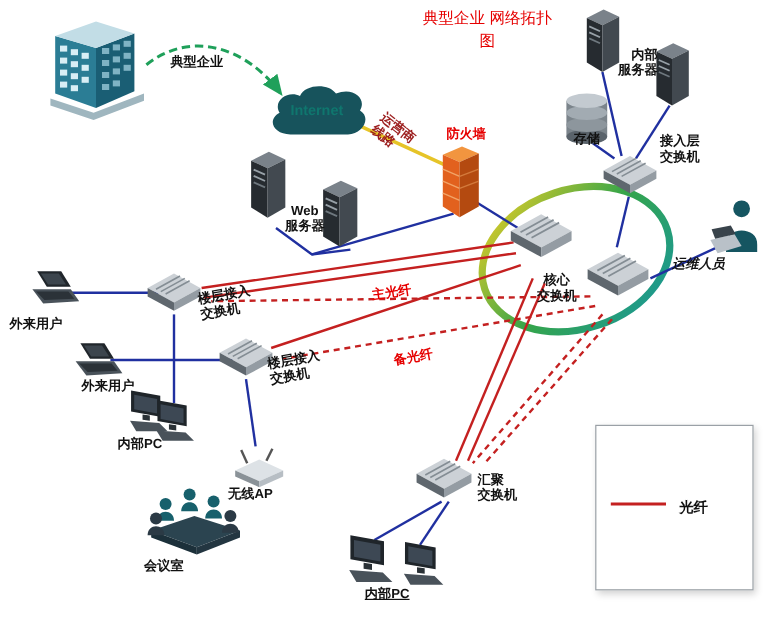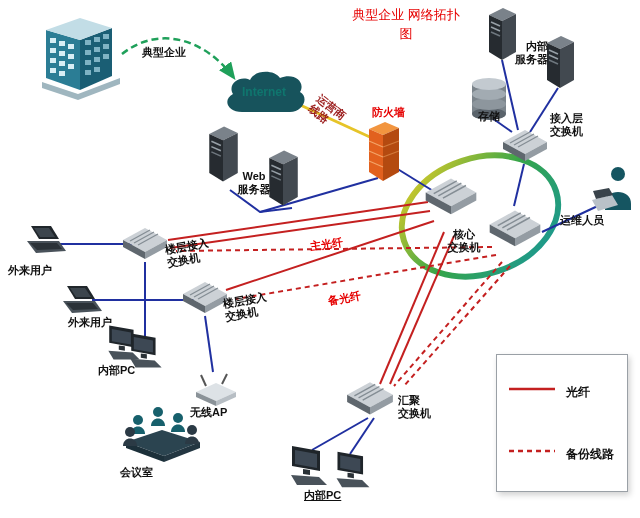--- a/index.html
+++ b/index.html
@@ -253,21 +253,21 @@
   <div class="lbl" style="left:550px;top:112px;">
     <span>接入层</span>
     <span>交换机</span>
   </div>
 
   <div class="node" style="left:590px;top:164px;">
     <svg width="46" height="52" viewBox="0 0 46 52">
         <use href="#sym-person"></use>
       </svg>
   </div>
-  <div class="lbl" style="left:560px;top:214px;">运维人员</div>
+  <div class="lbl" style="left:560px;top:214px;font-style:italic;">运维人员</div>
 
   <div class="node" style="left:422px;top:174px;">
     <svg width="58" height="46" viewBox="0 0 50 40">
         <use href="#sym-switch"></use>
       </svg>
   </div>
   <div class="node" style="left:486px;top:206px;">
     <svg width="58" height="46" viewBox="0 0 50 40">
         <use href="#sym-switch"></use>
       </svg>
@@ -377,21 +377,15 @@
   <div class="lbl red" style="left:310px;top:238px;transform:rotate(-8deg);">主光纤</div>
   <div class="lbl red" style="left:328px;top:292px;transform:rotate(-10deg);">备光纤</div>
 
   <div class="legend">
     <div class="legend-row">
       <svg width="50" height="10">
         <line x1="2" y1="5" x2="48" y2="5" stroke="#c42020" stroke-width="2.5"></line>
       </svg>
       <span class="legend-label">光纤</span>
     </div>
-    <div class="legend-row">
-      <svg width="50" height="10">
-        <line x1="2" y1="5" x2="48" y2="5" stroke="#c42020" stroke-width="2.5" stroke-dasharray="5 4"></line>
-      </svg>
-      <span class="legend-label">备份线路</span>
-    </div>
   </div>
 
 </div>
 
 </body></html>

